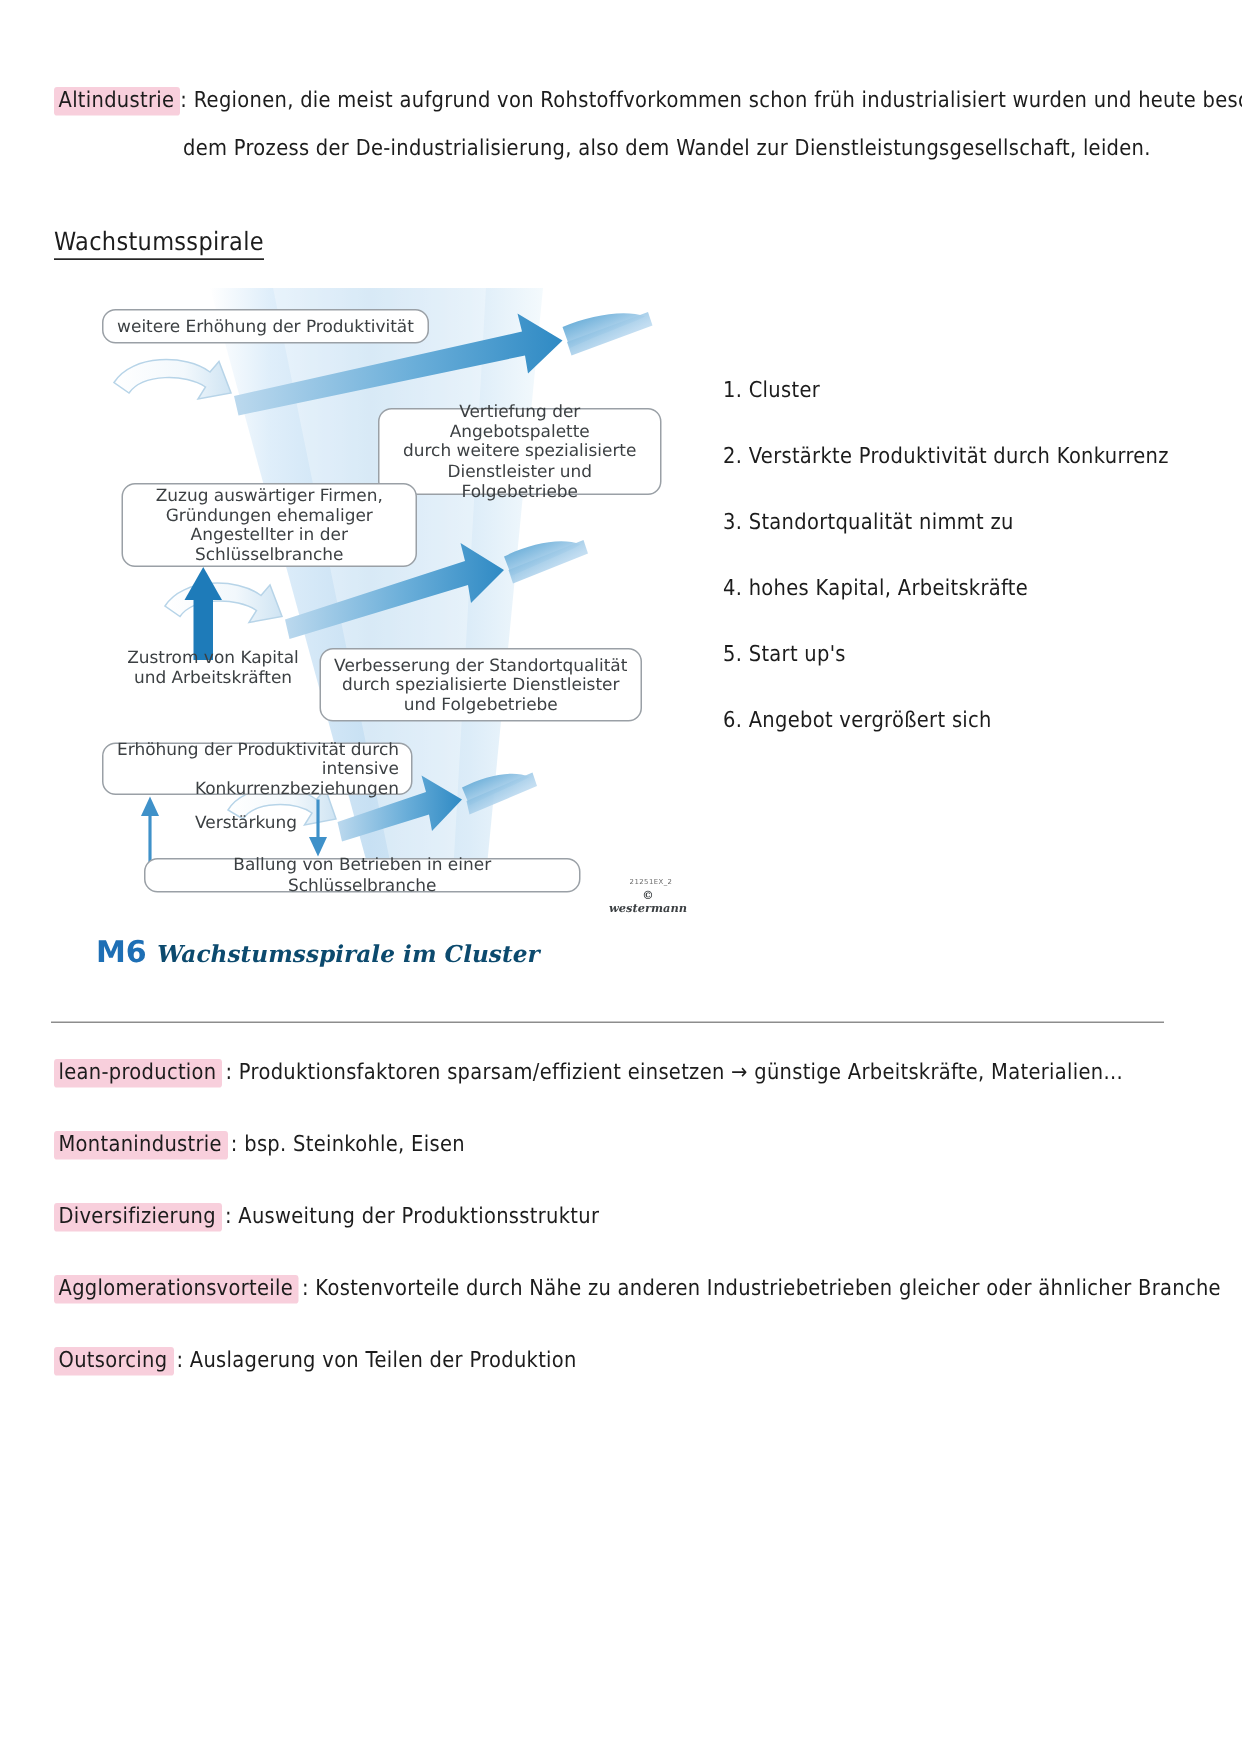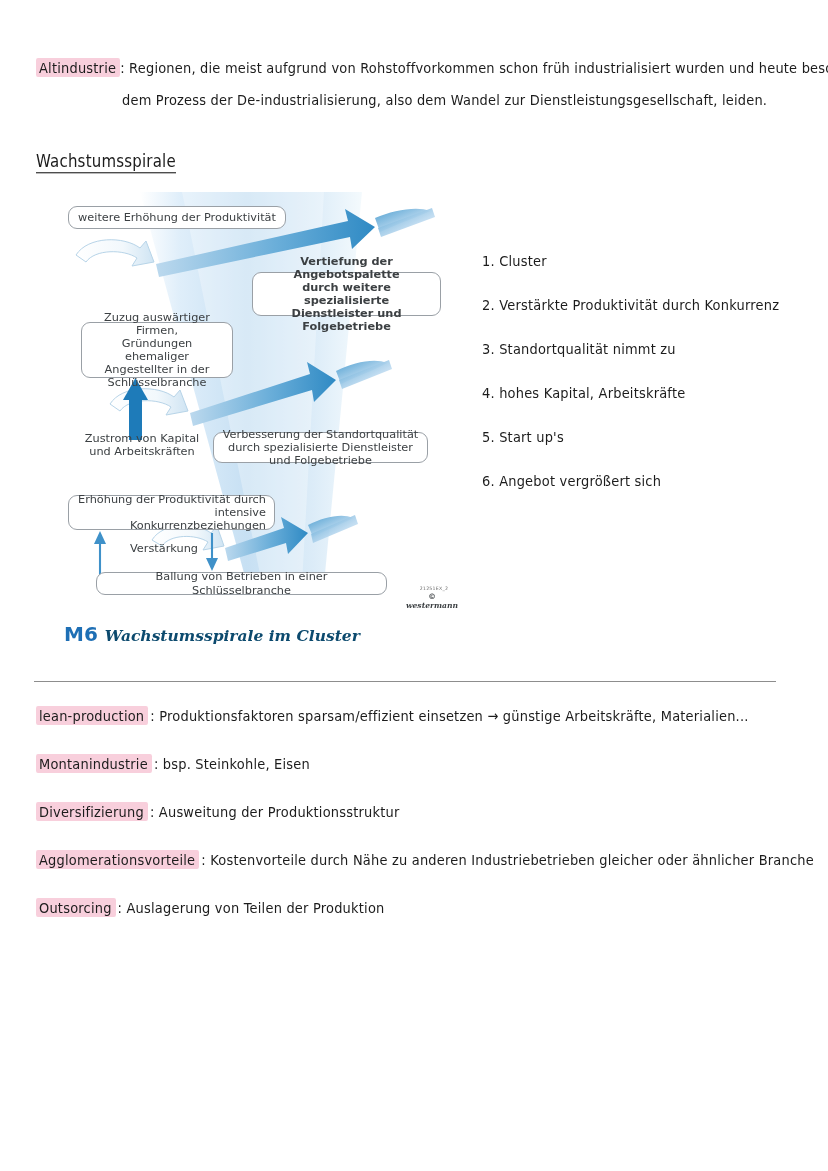--- a/index.html
+++ b/index.html
@@ -96,23 +96,23 @@
   .flabel {
     position: absolute;
     color: #3c4043;
     font-family: "DejaVu Sans", sans-serif;
     font-size: 11.3px;
     line-height: 1.16;
     text-align: center;
     white-space: pre-line;
   }
   #b-produktivitaet { left: 6px;   top: 14px;  width: 218px; height: 23px; display:flex; align-items:center; justify-content:center; }
-  #b-vertiefung     { left: 190px; top: 80px;  width: 189px; height: 44px; display:flex; align-items:center; justify-content:center;font-weight:bold; }
-  #b-zuzug          { left: 19px;  top: 130px; width: 152px; height: 56px; display:flex; align-items:center; justify-content:center;text-align:center; }
-  #b-verbesserung   { left: 151px; top: 240px; width: 215px; height: 31px; display:flex; align-items:center; justify-content:center; }
+  #b-vertiefung     { left: 190px; top: 80px;  width: 189px; height: 58px; display:flex; align-items:center; justify-content:center; }
+  #b-zuzug          { left: 19px;  top: 130px; width: 197px; height: 56px; display:flex; align-items:center; justify-content:center;text-align:center; }
+  #b-verbesserung   { left: 151px; top: 240px; width: 215px; height: 49px; display:flex; align-items:center; justify-content:center; }
   #b-erhoehung      { left: 6px;   top: 303px; width: 207px; height: 35px; display:flex; align-items:center; justify-content:center;text-align:right; }
   #b-ballung        { left: 6px;   top: 380px; width: 291px; height: 23px; display:flex; align-items:center; justify-content:center;margin-left:28px; }
   #l-zustrom        { left: 10px;  top: 240px; width: 140px; }
   #l-verstaerkung   { left: 52px;  top: 350px; width: 100px; }
 
   #credit {
     position: absolute;
     left: 340px;
     top: 394px;
     text-align: center;

